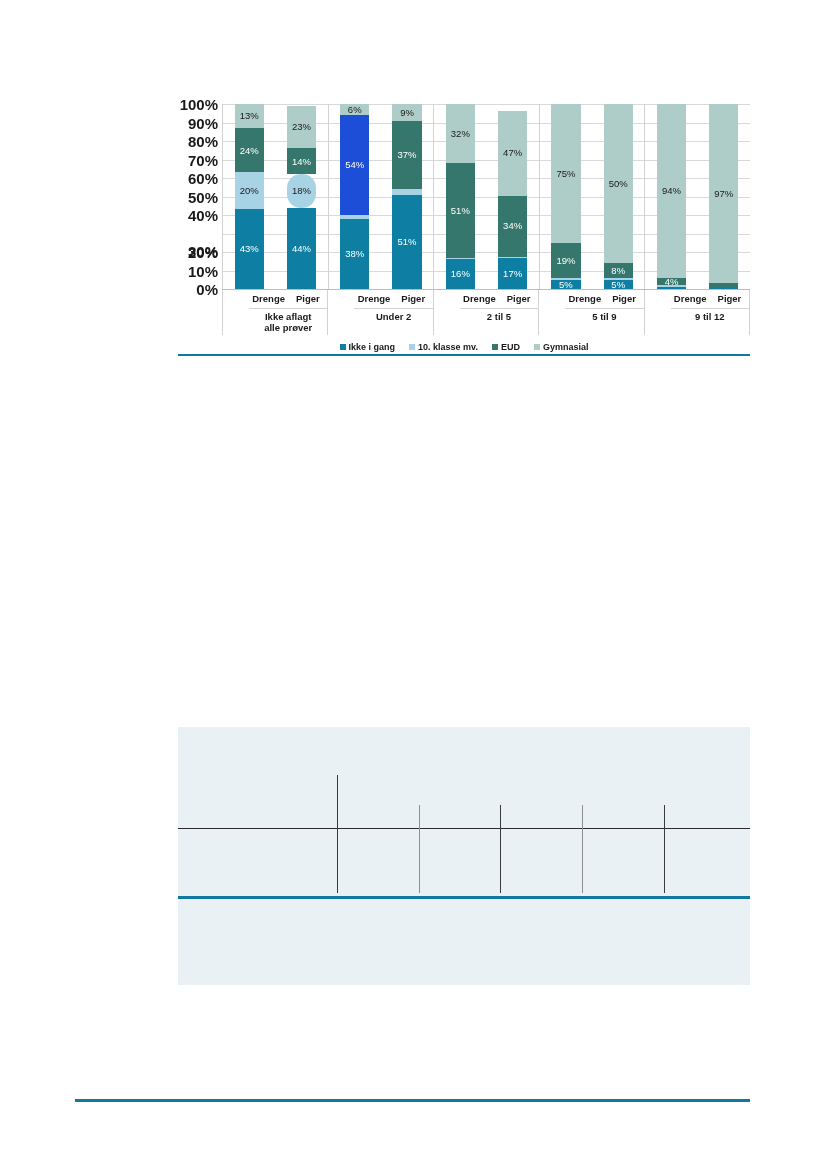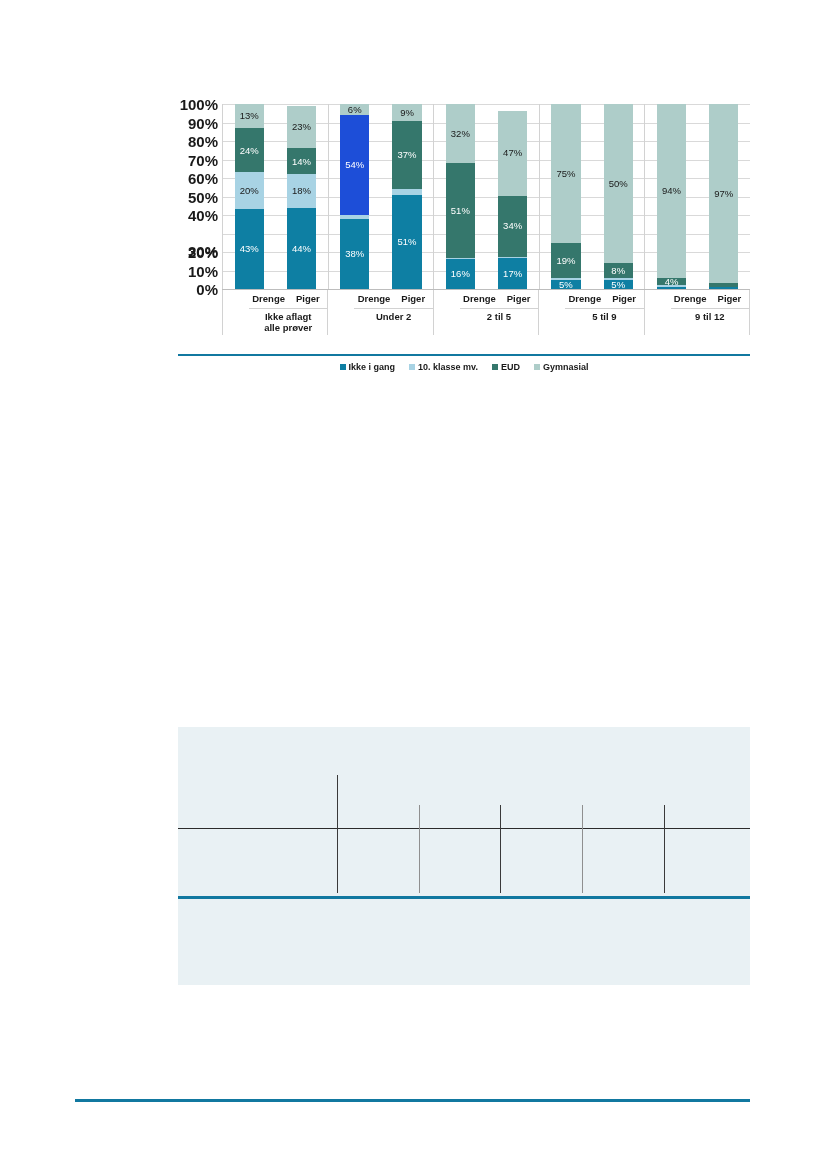--- a/index.html
+++ b/index.html
@@ -183,21 +183,20 @@
   .legend {
     position: absolute;
     left: 0;
     top: 236px;
     width: 572px;
     height: 14px;
     display: flex;
     align-items: center;
     justify-content: center;
     gap: 14px;
-    margin-top: 20px;
   }
   .legend-item {
     display: flex;
     align-items: center;
     gap: 3px;
     font-size: 9px;
     font-weight: bold;
     color: #1a1a1a;
     line-height: 1;
   }
@@ -306,21 +305,21 @@
                 <div class="seg" style="height: 13%; background: rgb(174, 205, 201);">
                   <span class="seg-label dark">13%</span>
                 </div>
               </div>
             </div>
             <div class="bar-slot">
               <div class="bar">
                 <div class="seg" style="height: 44%; background: rgb(14, 127, 163);">
                   <span class="seg-label light">44%</span>
                 </div>
-                <div class="seg" style="height: 18%; background: rgb(168, 211, 228);">
+                <div class="seg" style="height: 18%; background: rgb(168, 211, 228); border-radius: 14px;">
                   <span class="seg-label dark">18%</span>
                 </div>
                 <div class="seg" style="height: 14%; background: rgb(53, 119, 108);">
                   <span class="seg-label light">14%</span>
                 </div>
                 <div class="seg" style="height: 23%; background: rgb(174, 205, 201);">
                   <span class="seg-label dark">23%</span>
                 </div>
               </div>
             </div>

